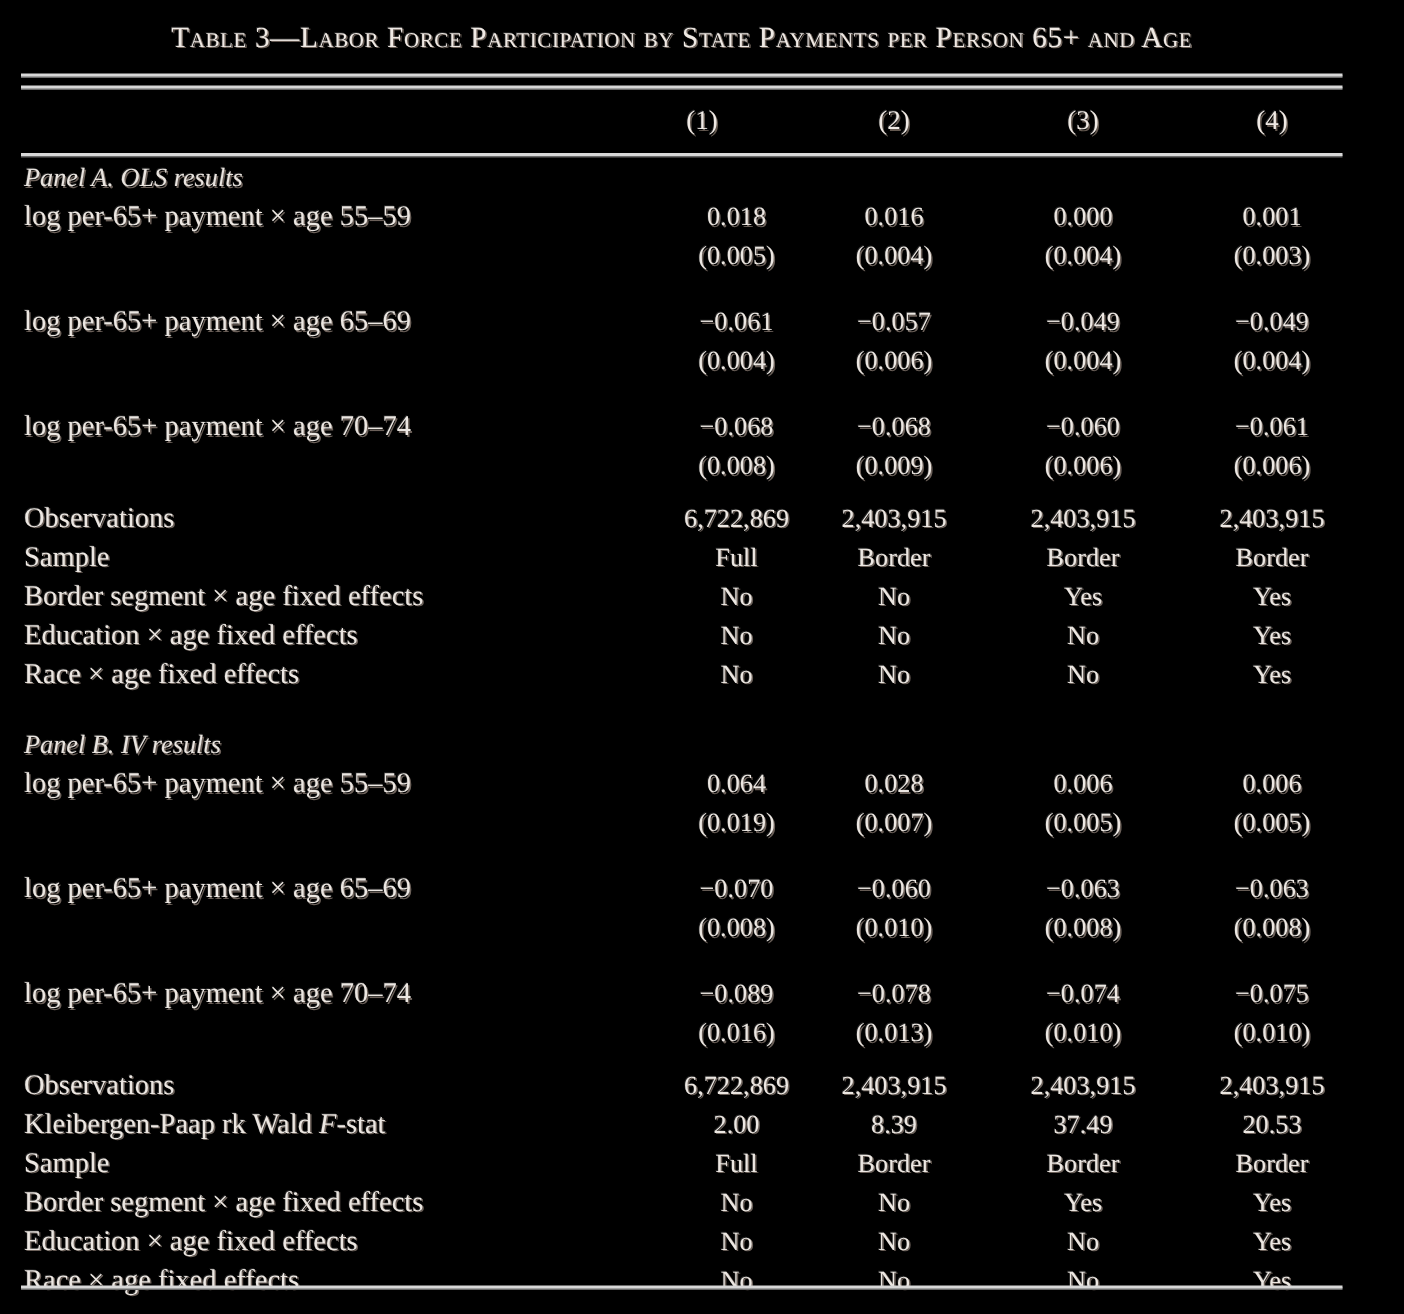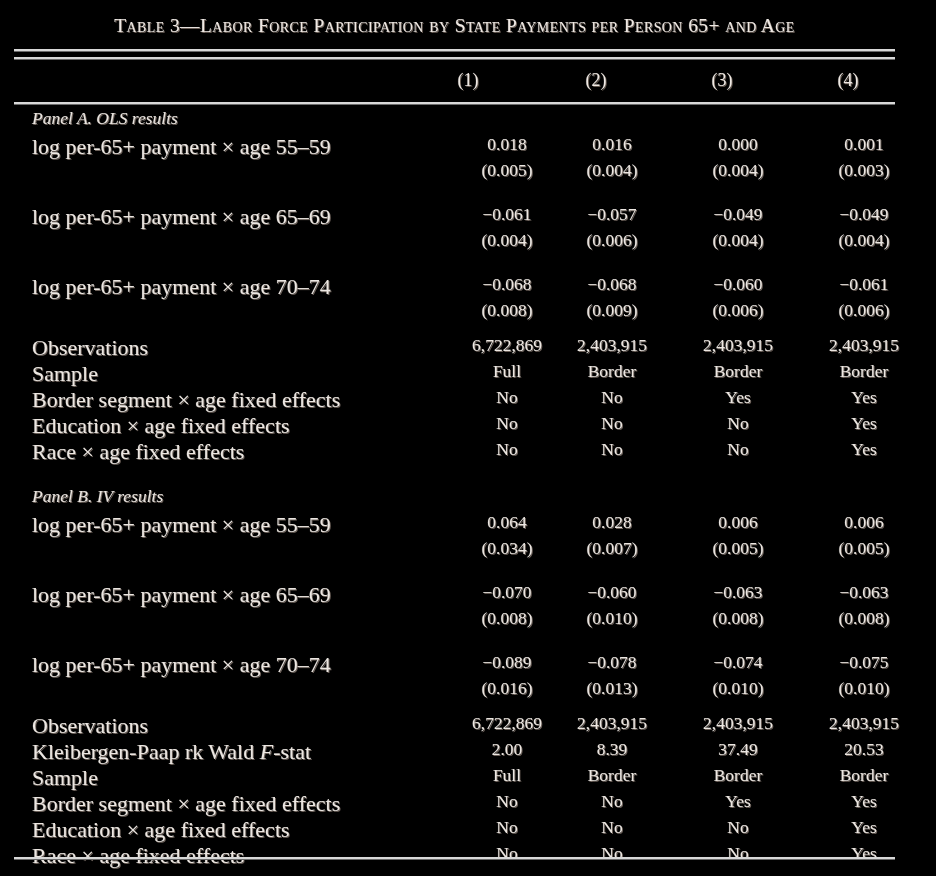--- a/index.html
+++ b/index.html
@@ -78,28 +78,27 @@
   
   .body-block {
     position: absolute;
     left: 14px;
     top: 108px;
     width: 881px;
   }
   .trow {
     position: relative;
     height: 26px;
-    margin-left: 16px;
   }
   .trow .lbl {
     position: absolute;
     left: 2px;
     top: 0;
     white-space: nowrap;
-    font-size: 22px;
+    font-size: 19px;
     color: #ece7e2;
     text-shadow: 1px 1px 0 #6b6059, -0.5px -0.5px 0 #232323;
   }
   .trow .v {
     position: absolute;
     top: 0;
     width: 90px;
     text-align: center;
     font-size: 17.5px;
     color: #ece7e2;
@@ -237,21 +236,21 @@
     </div>
 
     <div class="trow">
       <div class="lbl">log per-65+ payment  × age 55–59</div>
       <div class="v v1">0.064</div>
       <div class="v v2">0.028</div>
       <div class="v v3">0.006</div>
       <div class="v v4">0.006</div>
     </div>
     <div class="trow se-row">
-      <div class="v v1">(0.034)</div>
+      <div class="v v1">(0.019)</div>
       <div class="v v2">(0.007)</div>
       <div class="v v3">(0.005)</div>
       <div class="v v4">(0.005)</div>
     </div>
     <div class="gap"></div>
 
     <div class="trow">
       <div class="lbl">log per-65+ payment × age 65–69</div>
       <div class="v v1">−0.070</div>
       <div class="v v2">−0.060</div>

